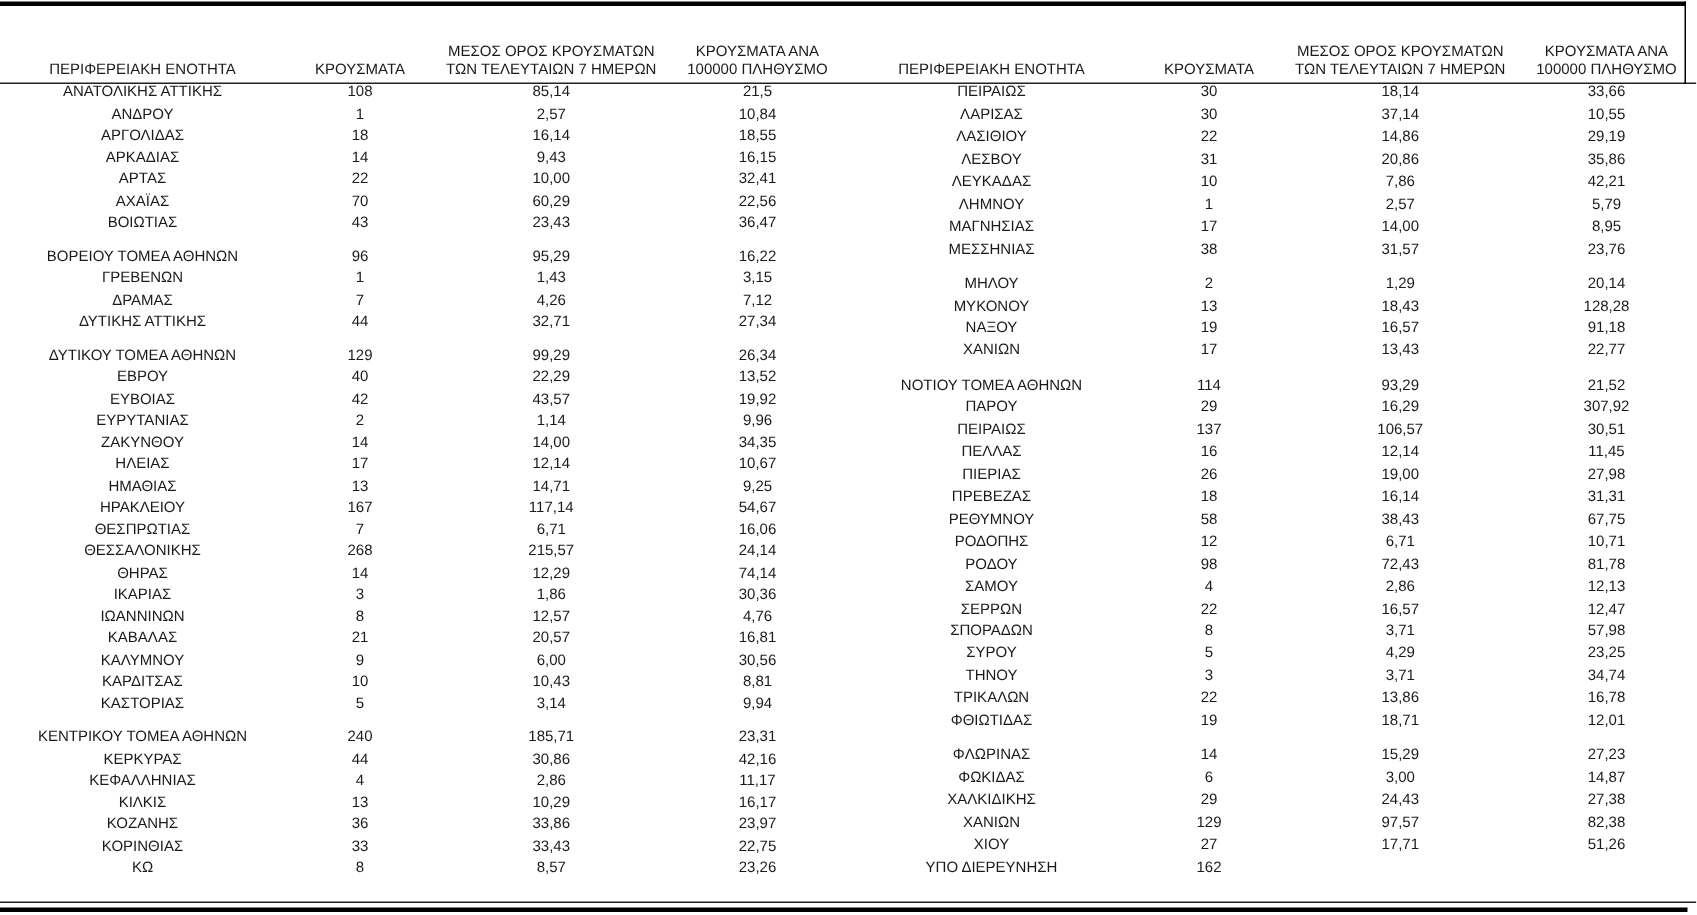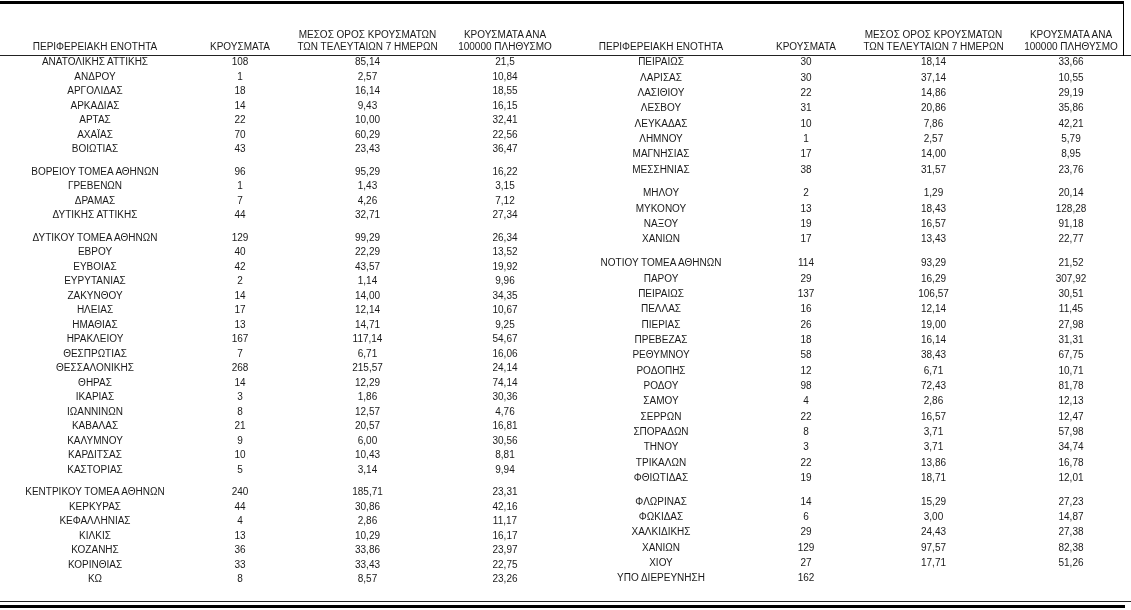--- a/index.html
+++ b/index.html
@@ -461,20 +461,26 @@
             <td>16,57</td>
             <td>12,47</td>
           </tr>
           <tr>
             <td>ΣΠΟΡΑΔΩΝ</td>
             <td>8</td>
             <td>3,71</td>
             <td>57,98</td>
           </tr>
           <tr>
+            <td>ΣΥΡΟΥ</td>
+            <td>5</td>
+            <td>4,29</td>
+            <td>23,25</td>
+          </tr>
+          <tr>
             <td>ΤΗΝΟΥ</td>
             <td>3</td>
             <td>3,71</td>
             <td>34,74</td>
           </tr>
           <tr>
             <td>ΤΡΙΚΑΛΩΝ</td>
             <td>22</td>
             <td>13,86</td>
             <td>16,78</td>

